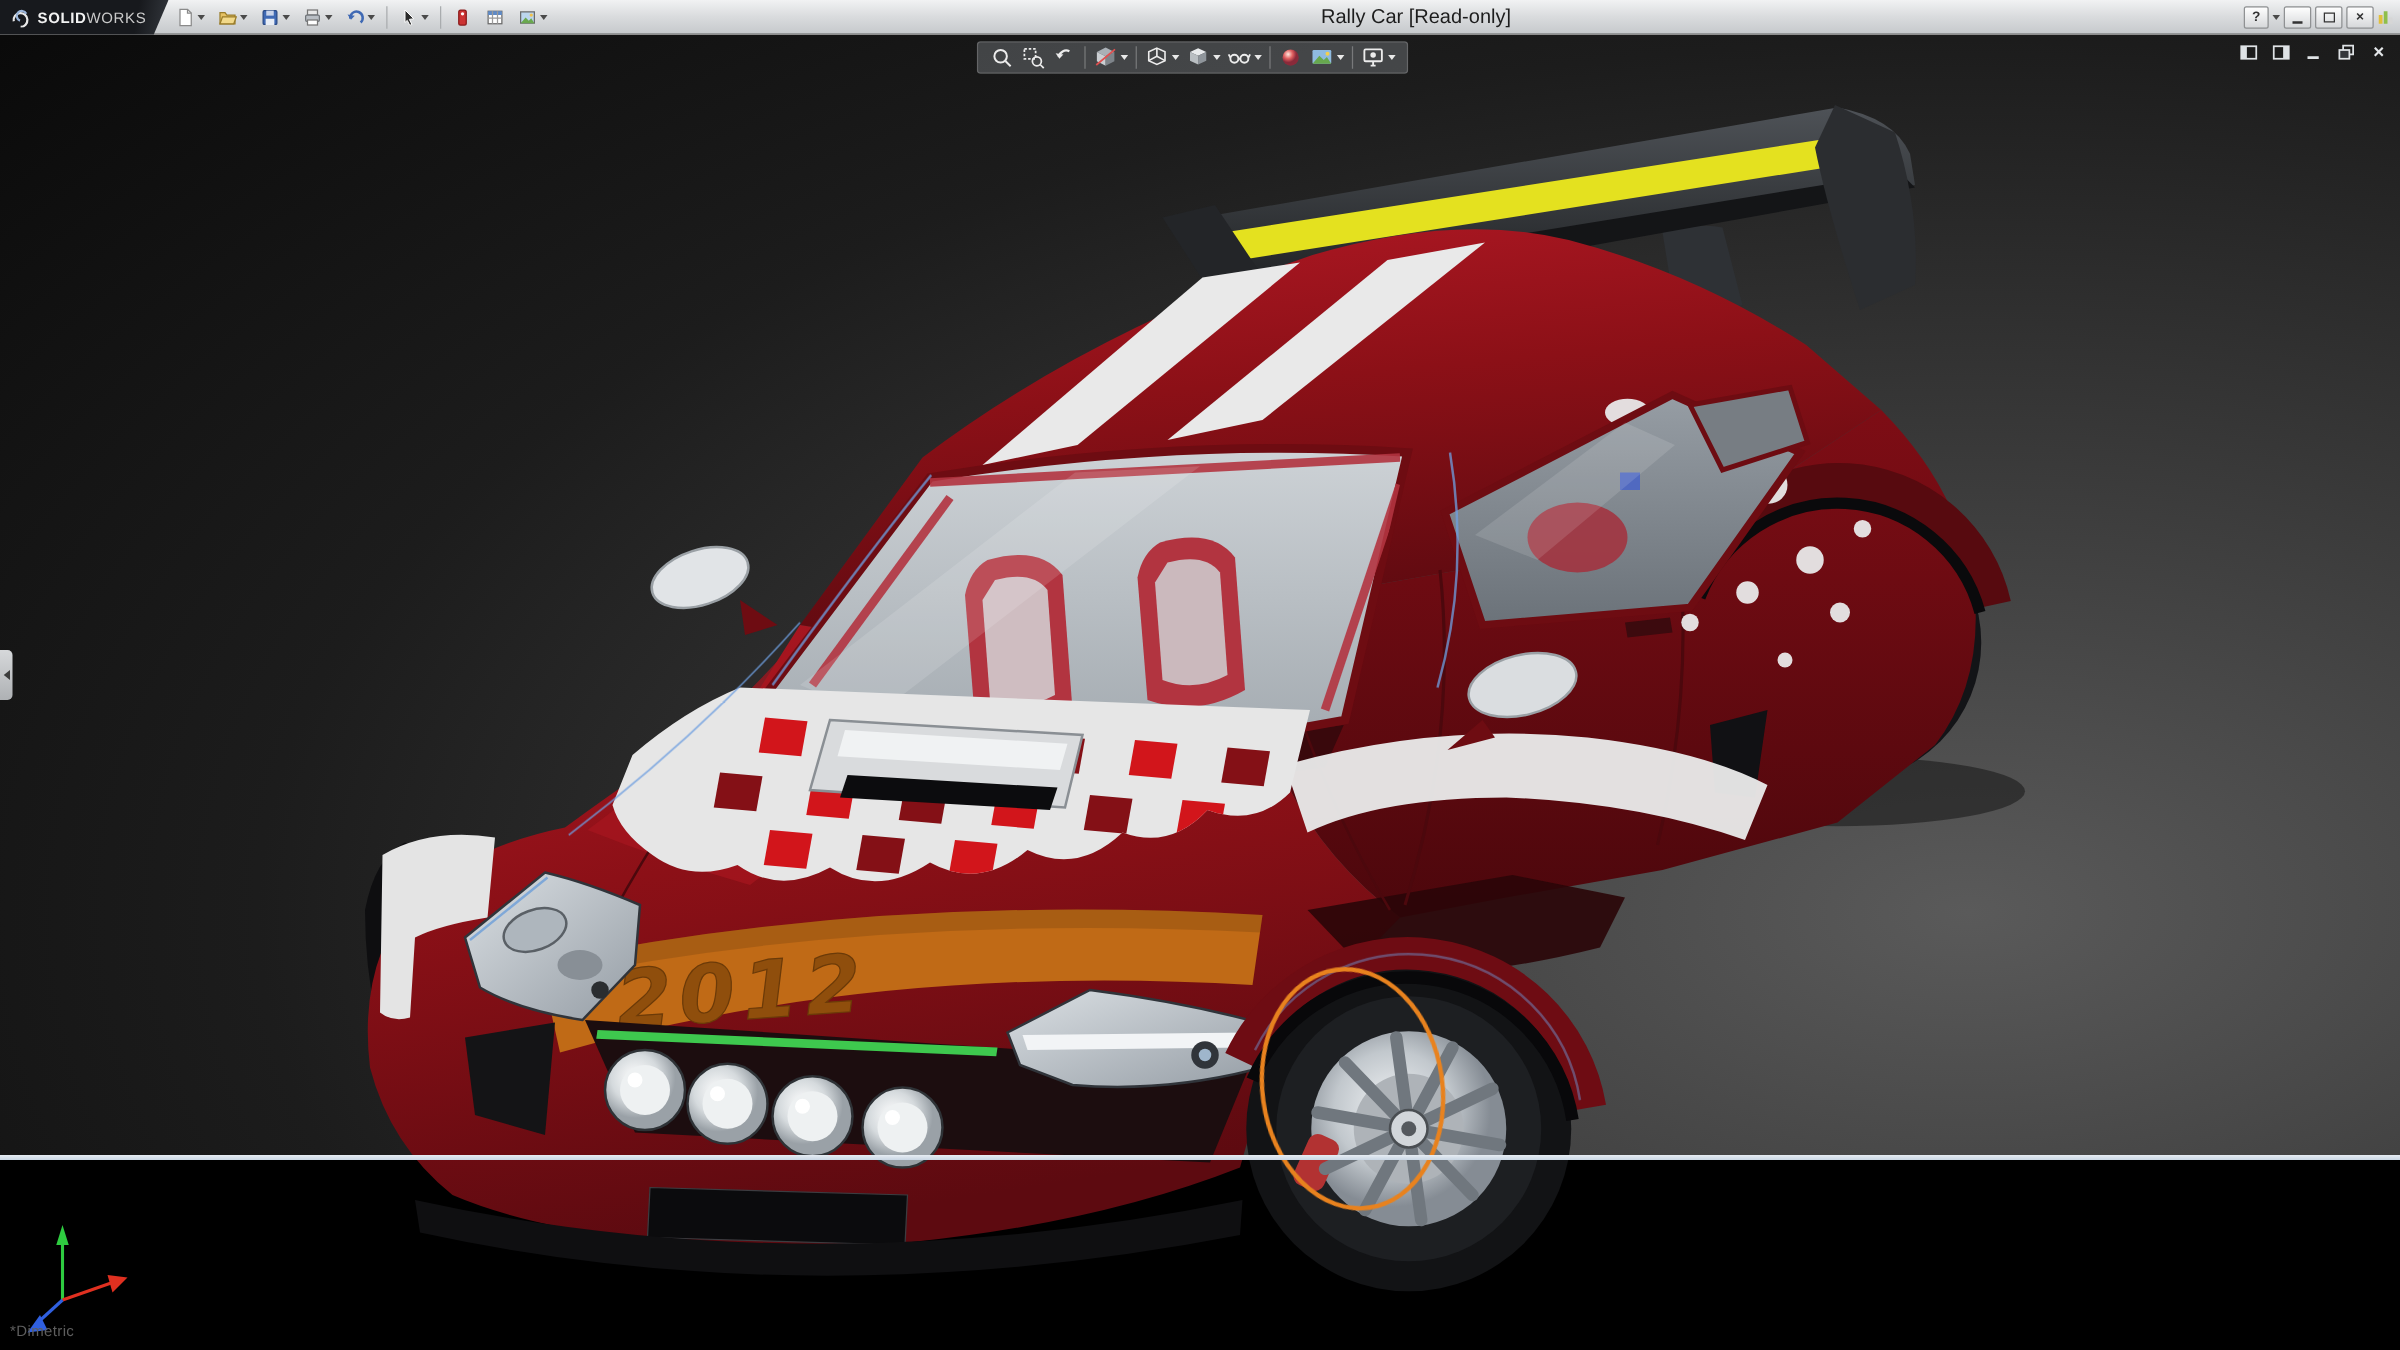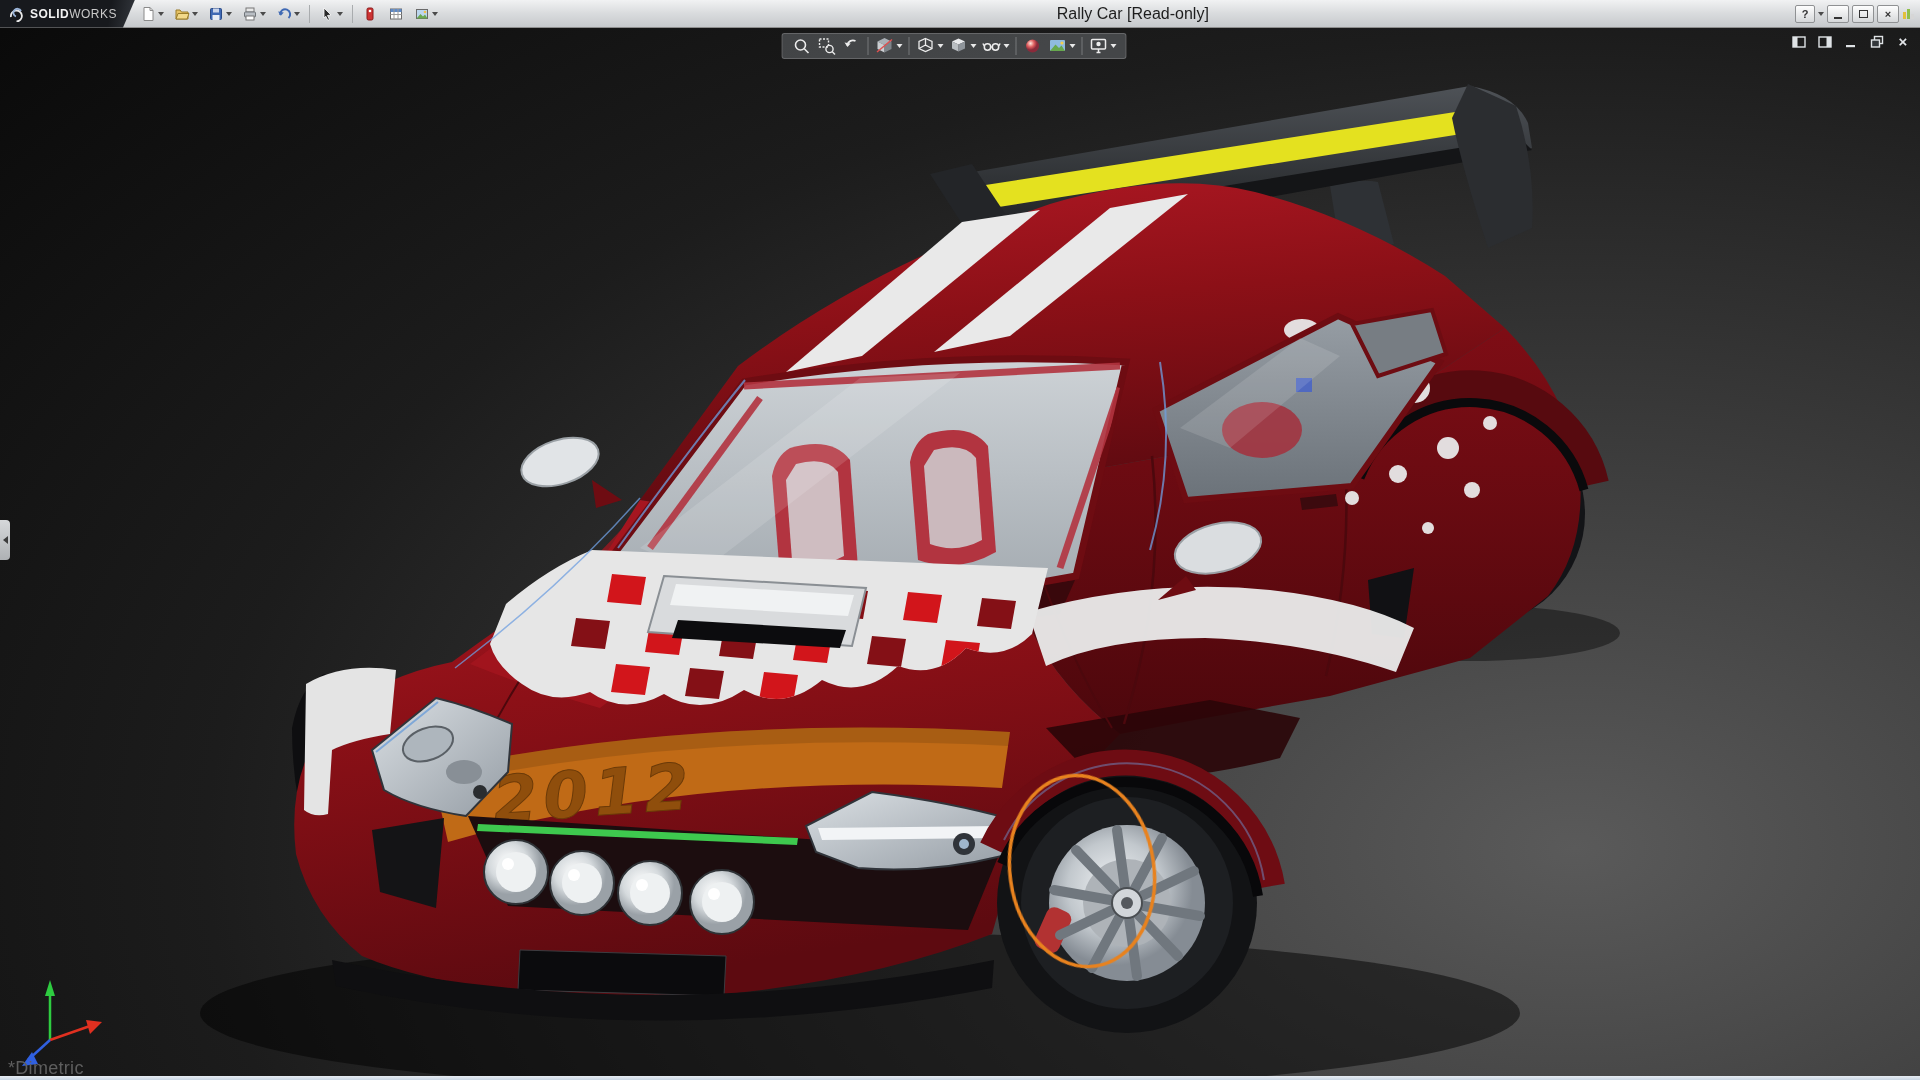--- a/index.html
+++ b/index.html
@@ -1,18 +1,18 @@
 <!DOCTYPE html>
 <html><head>
 <meta charset="utf-8">
 <style>
   * { margin:0; padding:0; box-sizing:border-box; }
   html,body { width:1920px; height:1080px; overflow:hidden; background:#000;
               font-family:"Liberation Sans", sans-serif; }
-  .app { position:relative; width:1920px; height:1080px; }
+  .app { position:relative; width:1920px; height:928px; }
 
   
   .titlebar { position:absolute; top:0; left:0; right:0; height:28px;
     background:linear-gradient(#f1f2f3,#dadcde 48%,#c6c9cc);
     border-bottom:1px solid #8e8e8e; display:flex; align-items:center; z-index:30; }
   .brand { height:28px; display:flex; align-items:center; gap:6px; padding:0 18px 0 8px;
     background:linear-gradient(100deg,#17191d 80%,#34383e);
     clip-path:polygon(0 0,100% 0,calc(100% - 12px) 100%,0 100%); }
   .brand-text { font-size:12px; letter-spacing:.5px; color:#f2f2f2; font-weight:bold; }
   .brand-text .lt { font-weight:normal; color:#c9c9c9; }
@@ -52,21 +52,21 @@
   .doc-x { color:#e3e6e9; font-size:15px; font-weight:bold; line-height:14px; }
 
   
   .edge-tab { position:absolute; left:0; top:492px; width:10px; height:40px;
     background:linear-gradient(#d6d8da,#aeb1b4); border-radius:0 4px 4px 0;
     display:flex; align-items:center; justify-content:center; z-index:10; }
   .edge-arrow { width:0; height:0; border-top:4px solid transparent;
     border-bottom:4px solid transparent; border-right:5px solid #3c3c3c; }
 
   
-  .orientation { position:absolute; left:8px; top:1030px; font-size:18px; color:#5e5e5e;
+  .orientation { position:absolute; left:8px; top:1030px; font-size:12px; color:#5e5e5e;
     z-index:10; letter-spacing:.3px; }
 
   
   .status-edge { position:absolute; left:0; right:0; bottom:0; height:4px;
     background:linear-gradient(#e7edf3,#c9d6e4); z-index:20; }
 </style>
 </head>
 <body>
 
 <div class="app">

